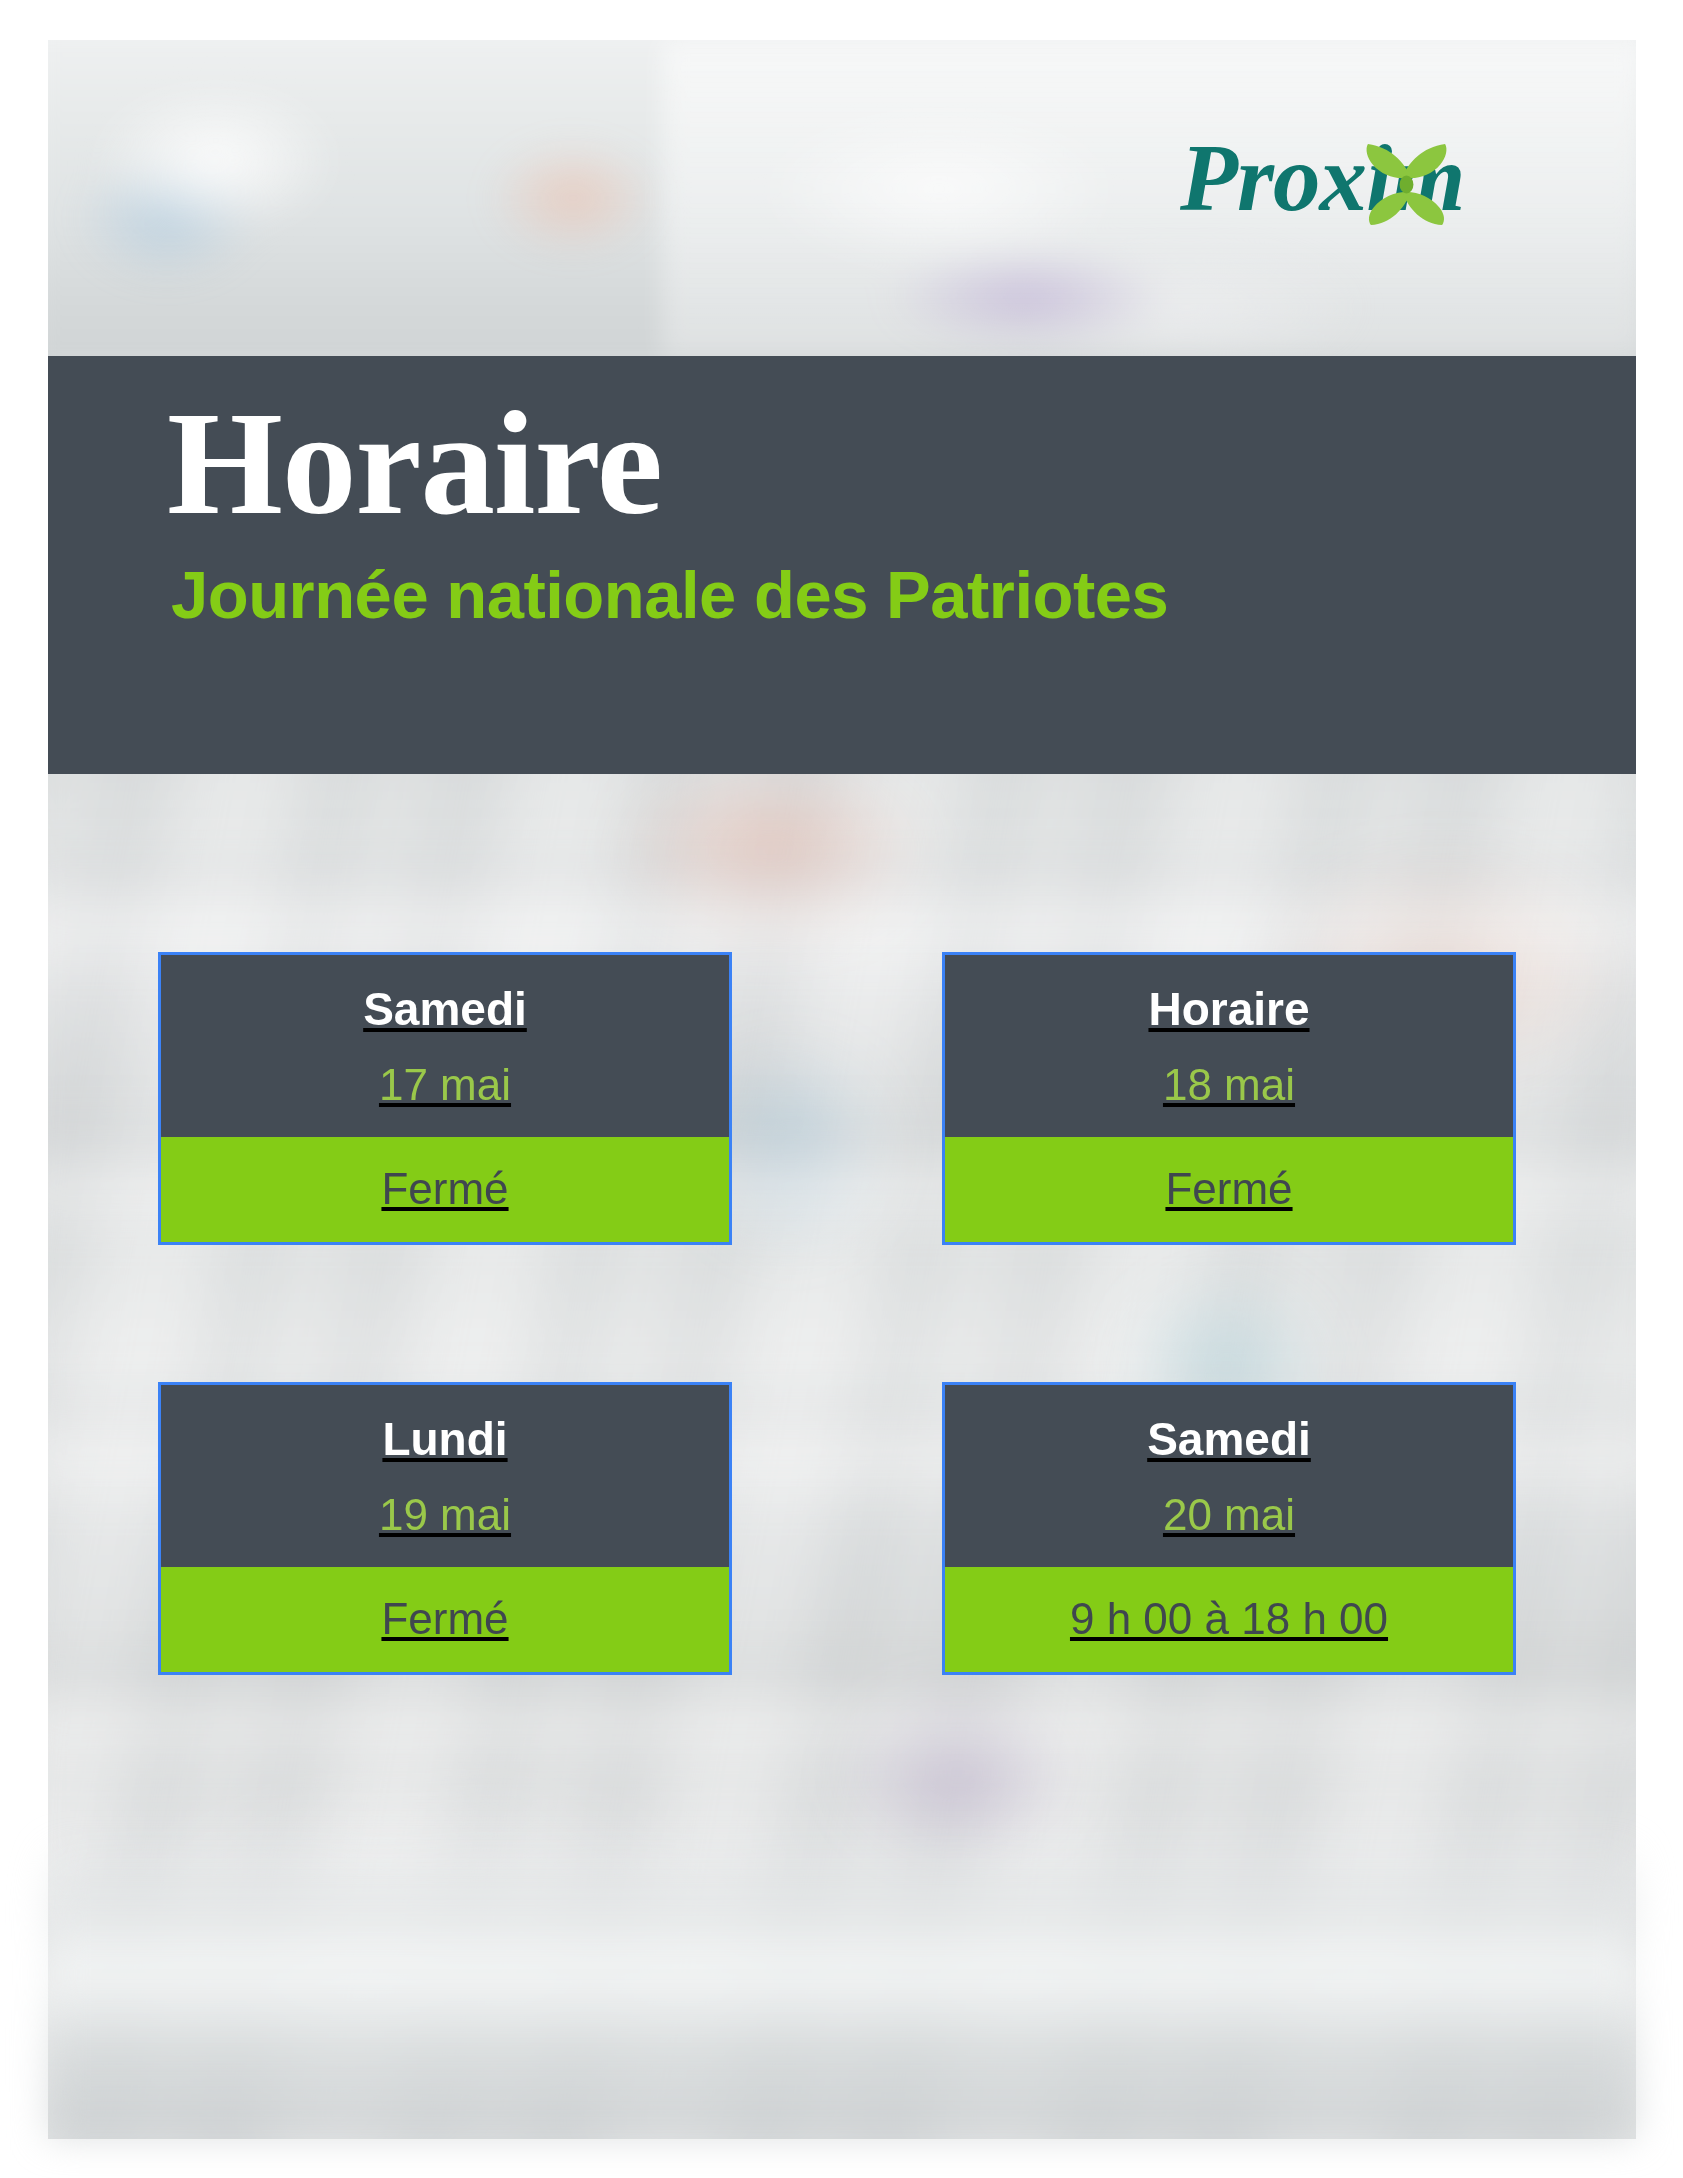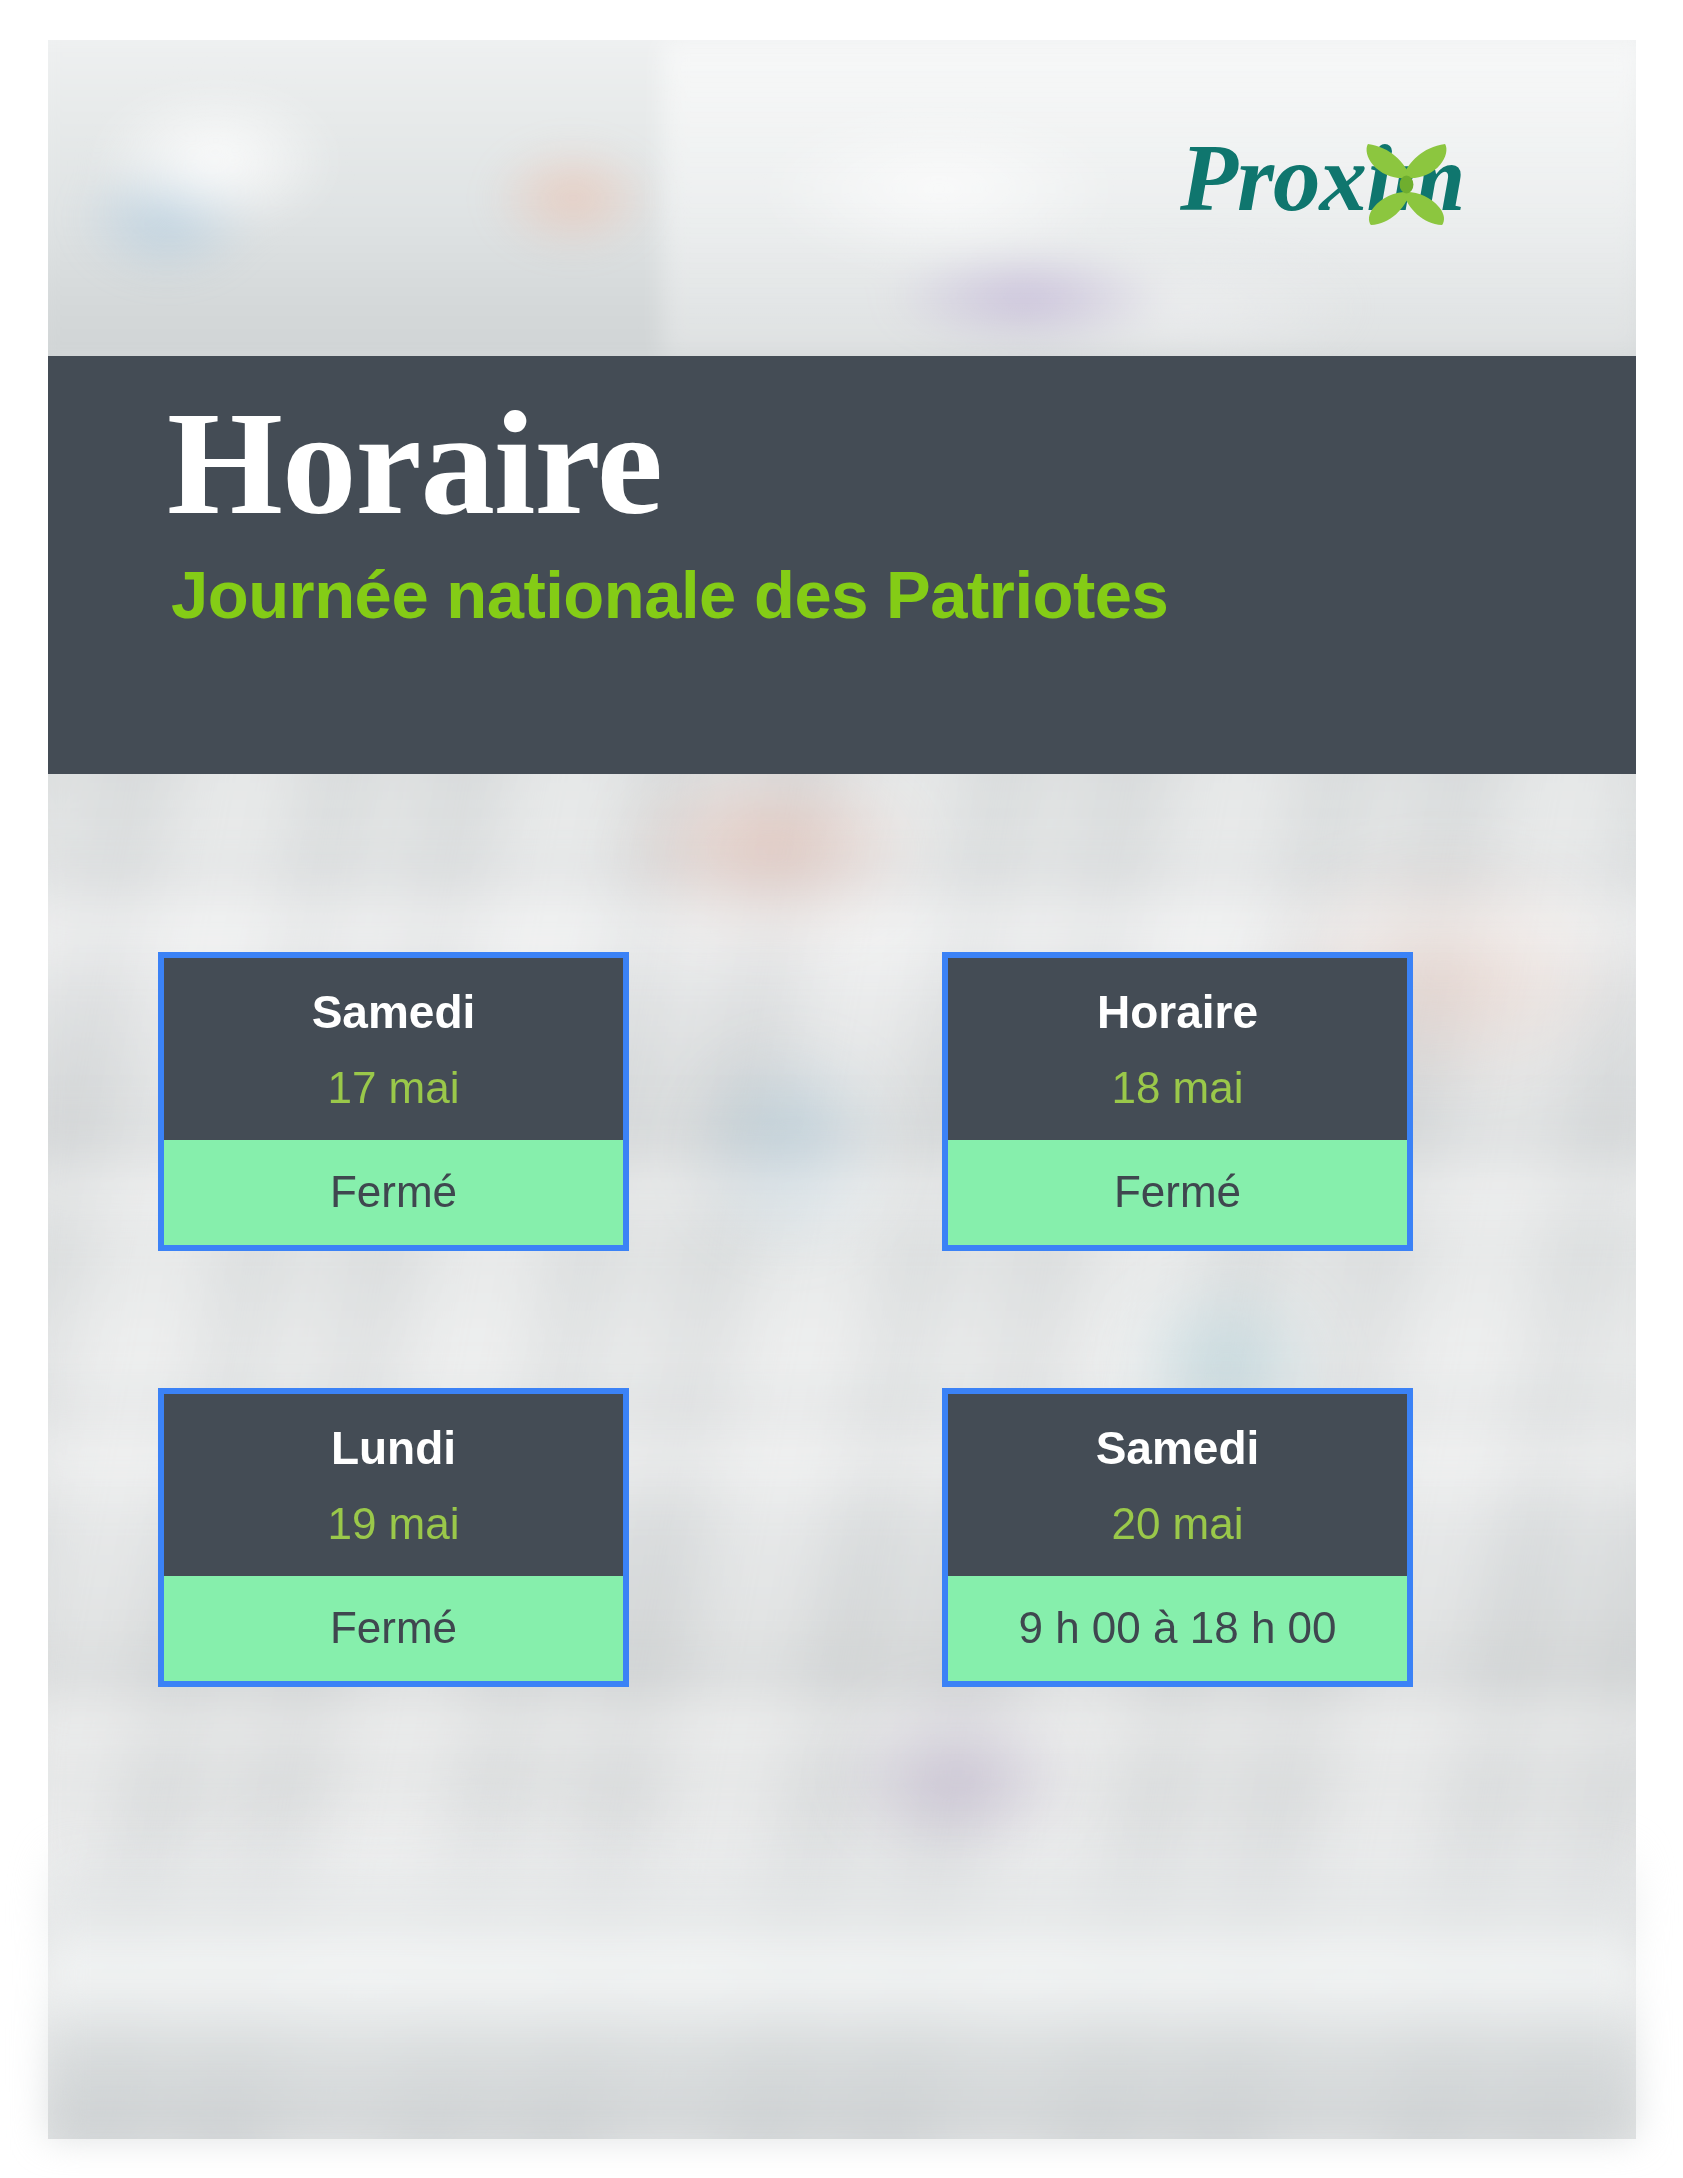--- a/index.html
+++ b/index.html
@@ -202,23 +202,24 @@
     position: absolute;
     left: 158px;
     top: 952px;
     width: 1366px;
     display: grid;
     grid-template-columns: 574px 574px;
     grid-column-gap: 210px;
     grid-row-gap: 137px;
   }
   .card {
-    width: 471px;
-    border: 6px solid #3b82f6;
+    width: 574px;
+    border: 3px solid #3b82f6;
     box-sizing: border-box;
+    text-decoration: underline;
   }
   .card-top {
     background: #444c55;
     padding: 28px 10px 26px;
     text-align: center;
   }
   .card-day {
     font-family: "Liberation Sans", sans-serif;
     font-weight: 700;
     font-size: 46px;
@@ -227,21 +228,21 @@
   }
   .card-date {
     font-family: "Liberation Sans", sans-serif;
     font-weight: 400;
     font-size: 44px;
     line-height: 53px;
     color: #9ac84a;
     margin-top: 22px;
   }
   .card-hours {
-    background: #86efac;
+    background: #84cc16;
     padding: 26px 20px 28px;
     text-align: center;
     font-family: "Liberation Sans", sans-serif;
     font-weight: 400;
     font-size: 44px;
     line-height: 51px;
     color: #3f474f;
   }
 
   

